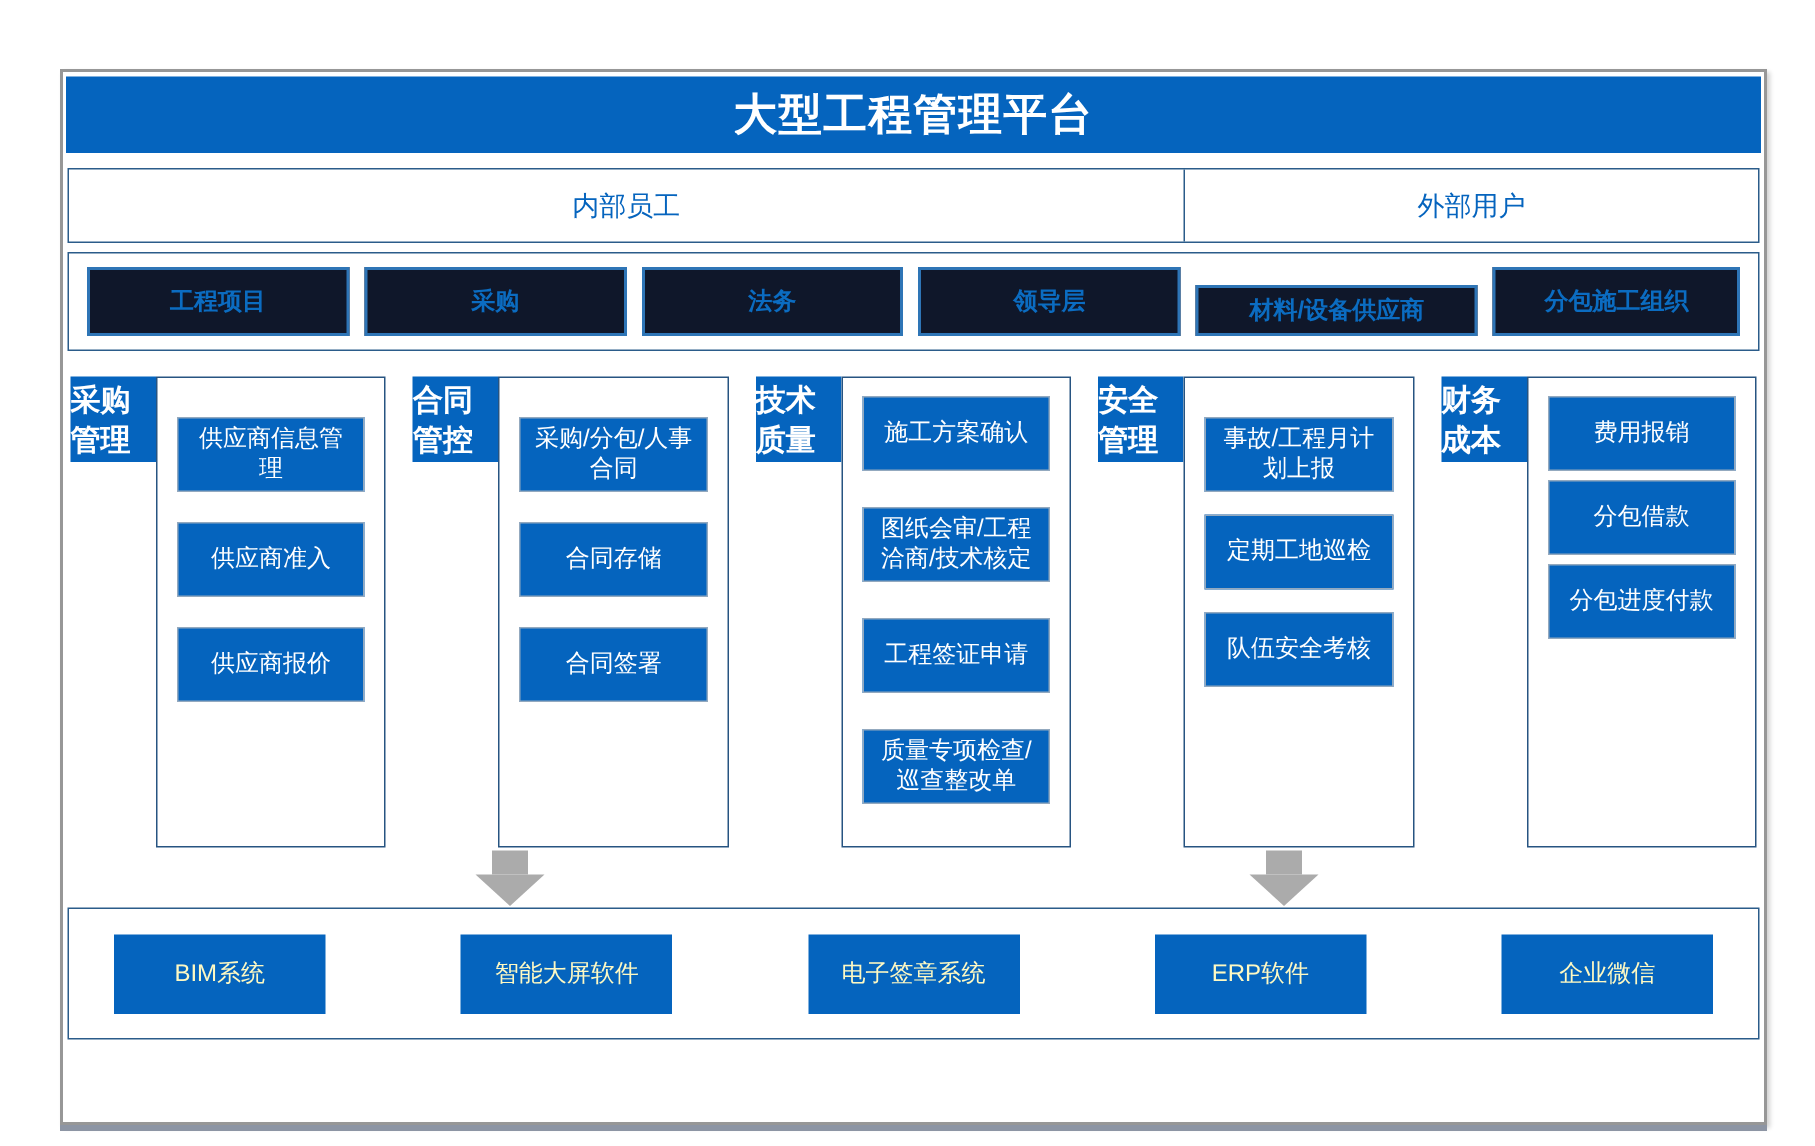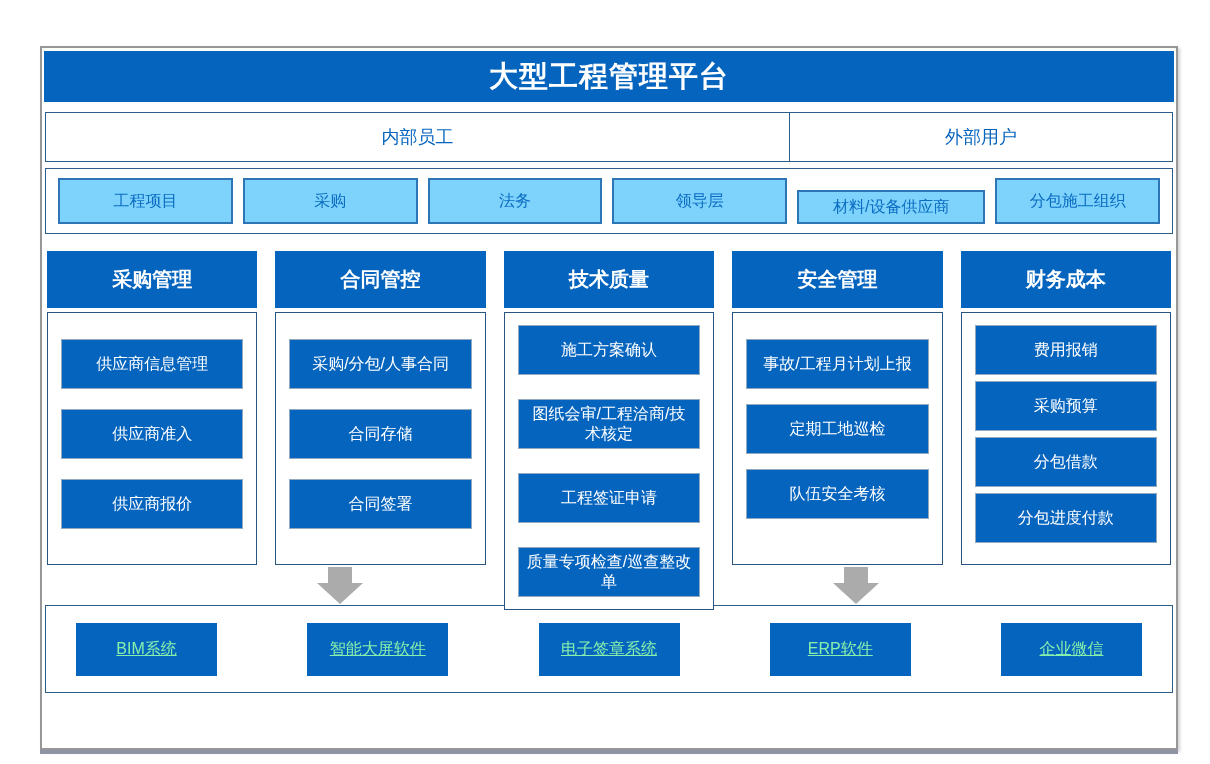--- a/index.html
+++ b/index.html
@@ -35,26 +35,26 @@
   }
   .user-cell.internal{flex:0 0 66%;}
   .user-cell.external{flex:1;border-left:1px solid var(--panel-border);}
   .roles-row{
     height:66px;margin:0 1px 17px 1px;border:1px solid var(--panel-border);
     box-sizing:border-box;display:flex;gap:10px;padding:9px 12px;
   }
   .role{
     flex:1;border:2px solid #2e75b6;box-sizing:border-box;
     color:var(--role-text);font-size:16px;
-    display:flex;align-items:center;justify-content:center;background:#7dd3fc;
+    display:flex;align-items:center;justify-content:center;background:#0f172a;font-weight:bold;
   }
   .role:nth-child(5){flex:1.08;margin-top:12px;}
   .role:nth-child(6){flex:0.94;}
   .modules-row{display:flex;gap:18px;margin:0 3px;height:314px;}
-  .module{flex:1;display:flex;flex-direction:column;min-width:0;}
+  .module{flex:1;display:flex;flex-direction:row;min-width:0;}
   .module-header{
     height:57px;flex:0 0 57px;background:var(--primary);color:#fff;
     font-size:20px;font-weight:bold;margin-bottom:4px;
     display:flex;align-items:center;justify-content:center;
   }
   .module-box{
     flex:1;border:1px solid #275481;box-sizing:border-box;
     padding:26px 13px;display:flex;flex-direction:column;gap:20px;background:#fff;
   }
   .module.m2 .module-box{padding:12px 13px;gap:24px;}
@@ -80,22 +80,22 @@
     height:50px;margin:0 1px 6px 1px;border:1px solid var(--panel-border);
     box-sizing:border-box;display:flex;align-items:center;justify-content:center;
     color:var(--primary);font-size:19px;font-weight:bold;background:#fff;
   }
   .systems-row{
     height:88px;margin:0 1px;border:1px solid var(--panel-border);
     box-sizing:border-box;display:flex;align-items:center;
     justify-content:space-between;padding:0 30px;background:#fff;
   }
   .system{
-    width:141px;height:53px;background:var(--primary);color:#86efac;font-size:16px;
-    display:flex;align-items:center;justify-content:center;flex:0 0 auto;text-decoration:underline;
+    width:141px;height:53px;background:var(--primary);color:#fef9c3;font-size:16px;
+    display:flex;align-items:center;justify-content:center;flex:0 0 auto;
   }
 </style>
 </head>
 <body>
 
 <div class="frame">
 
   <div class="title-bar">大型工程管理平台</div>
 
   <div class="user-row">
@@ -143,21 +143,20 @@
     <div class="module-box">
           <div class="module-item">事故/工程月计划上报</div>
           <div class="module-item">定期工地巡检</div>
           <div class="module-item">队伍安全考核</div>
         </div>
   </div>
       <div class="module m4">
     <div class="module-header">财务成本</div>
     <div class="module-box">
           <div class="module-item">费用报销</div>
-          <div class="module-item">采购预算</div>
           <div class="module-item">分包借款</div>
           <div class="module-item">分包进度付款</div>
         </div>
   </div>
     </div>
 
   <div class="arrow-strip">
     <div class="arrow a1">
       <div class="shaft"></div>
       <div class="head"></div>

